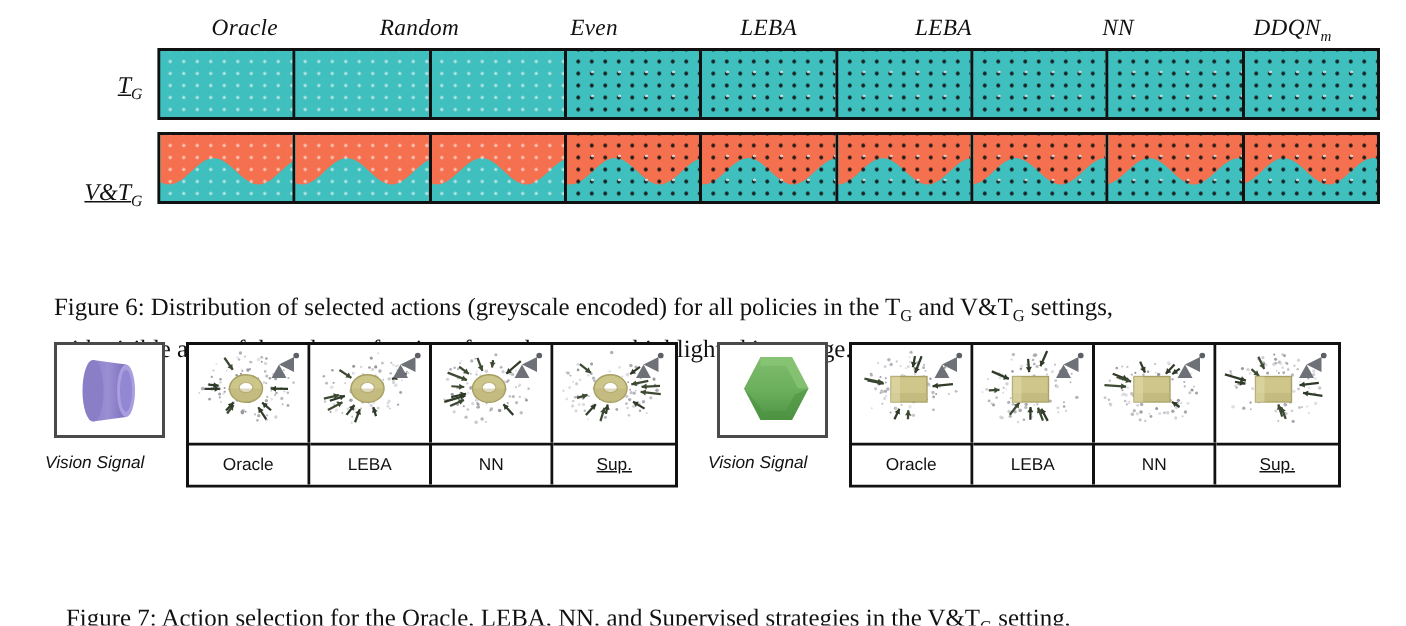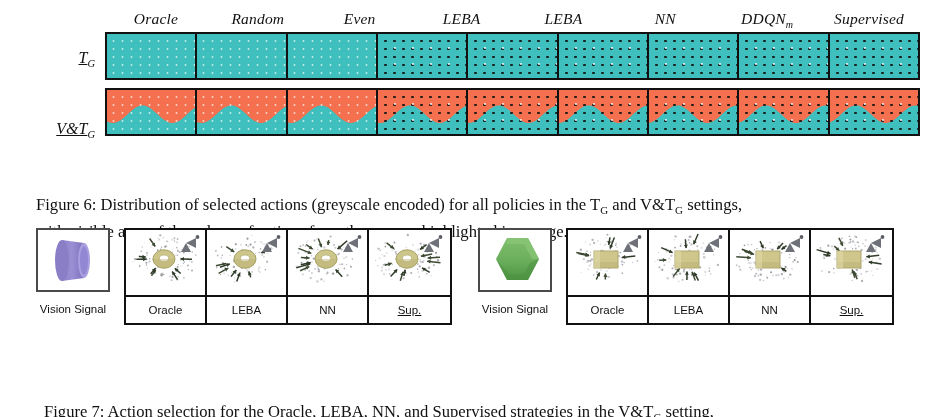--- a/index.html
+++ b/index.html
@@ -119,26 +119,27 @@
     width:74px;height:64px;
     border:2px solid #4a4a4a;
     box-sizing:border-box;
     background:#fff;
     position:relative;
     overflow:hidden;
   }
   .vision-img svg{display:block;}
   .vision-label{
     width:86px;margin-left:-6px;
-    text-align:center;
+    text-align:left;
     font-family:"Liberation Sans", sans-serif;
     font-size:11.5px;
     color:#111;
     margin-top:11px;
     white-space:nowrap;
+    font-style:italic;
   }
 
   .panel-table{
     position:absolute;left:88px;top:0;
     border:2px solid #111;
     border-collapse:collapse;
     box-sizing:border-box;
   }
   .panel-table .prow{display:flex;}
   .panel-cell{
@@ -170,21 +171,20 @@
 <div id="figure6">
 
   <div id="fig6-col-headers">
       <div class="col-head">Oracle</div>
       <div class="col-head">Random</div>
       <div class="col-head">Even</div>
       <div class="col-head">LEBA</div>
       <div class="col-head">LEBA</div>
       <div class="col-head">NN</div>
       <div class="col-head">DDQN<sub>m</sub></div>
-      <div class="col-head">Supervised</div>
     </div>
 
   <div id="fig6-rowlabels">
     <div class="row-label" id="rl-tg">T<sub>G</sub></div>
     <div class="row-label" id="rl-vtg">V&amp;T<sub>G</sub></div>
   </div>
 
   <div id="fig6-grid">
     <div class="fig6-row" id="fig6-row-tg">
         <div class="fig6-cell">

